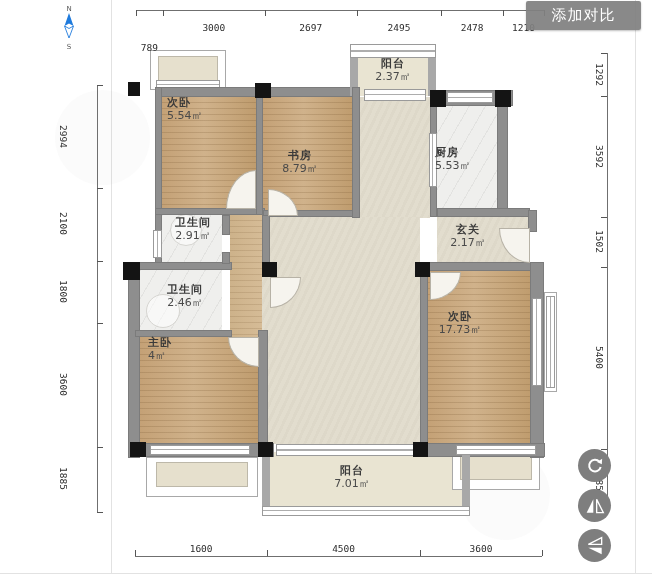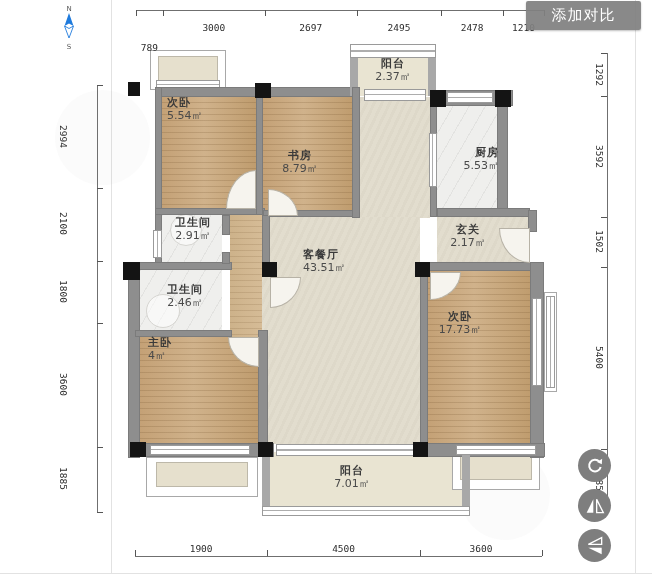--- a/index.html
+++ b/index.html
@@ -170,39 +170,35 @@
         <div class="ar">5.54㎡</div>
       </div>
       <div class="rlabel" style="left: 268px; top: 150px; width: 64px; text-align: center;">
         <div class="nm">书房</div>
         <div class="ar">8.79㎡</div>
       </div>
       <div class="rlabel" style="left: 361px; top: 58px; width: 64px; text-align: center;">
         <div class="nm">阳台</div>
         <div class="ar">2.37㎡</div>
       </div>
-      <div class="rlabel" style="left: 435px; top: 147px; width: 64px; text-align: right;">
+      <div class="rlabel" style="left: 435px; top: 147px; width: 64px; text-align: left;">
         <div class="nm">厨房</div>
         <div class="ar">5.53㎡</div>
       </div>
       <div class="rlabel" style="left: 436px; top: 224px; width: 64px; text-align: center;">
         <div class="nm">玄关</div>
         <div class="ar">2.17㎡</div>
       </div>
       <div class="rlabel" style="left: 160px; top: 217px; width: 66px; text-align: center;">
         <div class="nm">卫生间</div>
         <div class="ar">2.91㎡</div>
       </div>
       <div class="rlabel" style="left: 152px; top: 284px; width: 66px; text-align: center;">
         <div class="nm">卫生间</div>
         <div class="ar">2.46㎡</div>
-      </div>
-      <div class="rlabel" style="left: 303px; top: 249px; width: 74px; text-align: left;">
-        <div class="nm">客餐厅</div>
-        <div class="ar">43.51㎡</div>
       </div>
       <div class="rlabel" style="left: 148px; top: 337px; width: 64px; text-align: left;">
         <div class="nm">主卧</div>
         <div class="ar">4㎡</div>
       </div>
       <div class="rlabel" style="left: 428px; top: 311px; width: 64px; text-align: center;">
         <div class="nm">次卧</div>
         <div class="ar">17.73㎡</div>
       </div>
       <div class="rlabel" style="left: 320px; top: 465px; width: 64px; text-align: center;">
@@ -222,21 +218,21 @@
       <div class="dlabel" style="left: 288.69px; top: 22px; width: 44px;">2697</div>
       <div class="tick" style="left: 441.379px; top: 10px; width: 1px; height: 6px;"></div>
       <div class="dlabel" style="left: 376.961px; top: 22px; width: 44px;">2495</div>
       <div class="tick" style="left: 502.857px; top: 10px; width: 1px; height: 6px;"></div>
       <div class="dlabel" style="left: 450.118px; top: 22px; width: 44px;">2478</div>
       <div class="tick" style="left: 544px; top: 10px; width: 1px; height: 6px;"></div>
       <div class="dlabel" style="left: 501.428px; top: 22px; width: 44px;">1210</div>
       <div class="dimline" style="left: 135px; top: 556px; width: 407px; height: 1px;"></div>
       <div class="tick" style="left: 135px; top: 550px; width: 1px; height: 6px;"></div>
       <div class="tick" style="left: 267.275px; top: 550px; width: 1px; height: 6px;"></div>
-      <div class="dlabel" style="left: 179.137px; top: 543px; width: 44px;">1900</div>
+      <div class="dlabel" style="left: 179.137px; top: 543px; width: 44px;">1600</div>
       <div class="tick" style="left: 419.9px; top: 550px; width: 1px; height: 6px;"></div>
       <div class="dlabel" style="left: 321.587px; top: 543px; width: 44px;">4500</div>
       <div class="tick" style="left: 542px; top: 550px; width: 1px; height: 6px;"></div>
       <div class="dlabel" style="left: 458.95px; top: 543px; width: 44px;">3600</div>
       <div class="dimline" style="left: 97px; top: 85px; width: 1px; height: 427px;"></div>
       <div class="tick" style="left: 97px; top: 85px; width: 6px; height: 1px;"></div>
       <div class="tick" style="left: 97px; top: 188.275px; width: 6px; height: 1px;"></div>
       <div class="dlabel vert" style="left: 41px; top: 130.637px; width: 44px;">2994</div>
       <div class="tick" style="left: 97px; top: 260.712px; width: 6px; height: 1px;"></div>
       <div class="dlabel vert" style="left: 41px; top: 218.493px; width: 44px;">2100</div>

